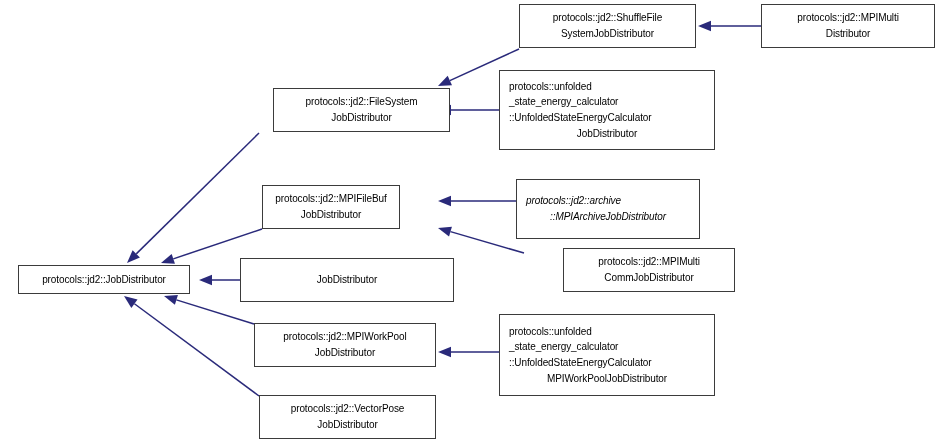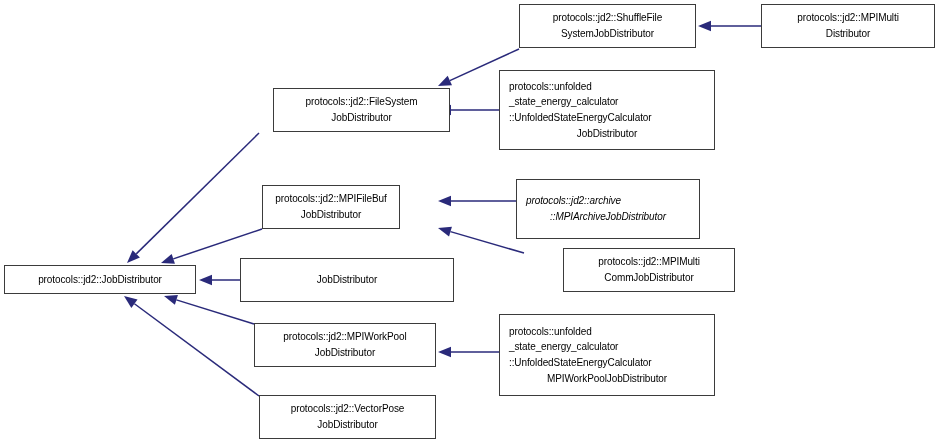--- a/index.html
+++ b/index.html
@@ -95,21 +95,21 @@
       <g>
         <line x1="524" y1="253" x2="450.4832464713124" y2="231.62885071840478" stroke="#2a2a7a" stroke-width="1.5"></line>
         <polygon points="438,228 451.9347867586743,226.6355521298798 449.03170618395046,236.62214930692974" fill="#2a2a7a"></polygon>
       </g>
       <g>
         <line x1="499" y1="352" x2="451" y2="352" stroke="#2a2a7a" stroke-width="1.5"></line>
         <polygon points="438,352 451,346.8 451,357.2" fill="#2a2a7a"></polygon>
       </g>
     </svg>
   <div id="nodes">
-      <div class="node" style="left: 4px; top: 265px; width: 192px; height: 29px; border-color: rgb(59, 59, 59); background: rgb(255, 255, 255);">
+      <div class="node" style="left: 18px; top: 265px; width: 172px; height: 29px; border-color: rgb(59, 59, 59); background: rgb(255, 255, 255);">
         <div class="lbl">protocols::jd2::JobDistributor</div>
       </div>
       <div class="node" style="left: 259px; top: 88px; width: 177px; height: 44px; border-color: rgb(59, 59, 59); background: rgb(255, 255, 255); margin-left: 14px;">
         <div class="lbl">protocols::jd2::FileSystem</div>
         <div class="lbl">JobDistributor</div>
       </div>
       <div class="node" style="left: 519px; top: 4px; width: 177px; height: 44px; border-color: rgb(59, 59, 59); background: rgb(255, 255, 255);">
         <div class="lbl">protocols::jd2::ShuffleFile</div>
         <div class="lbl">SystemJobDistributor</div>
       </div>

